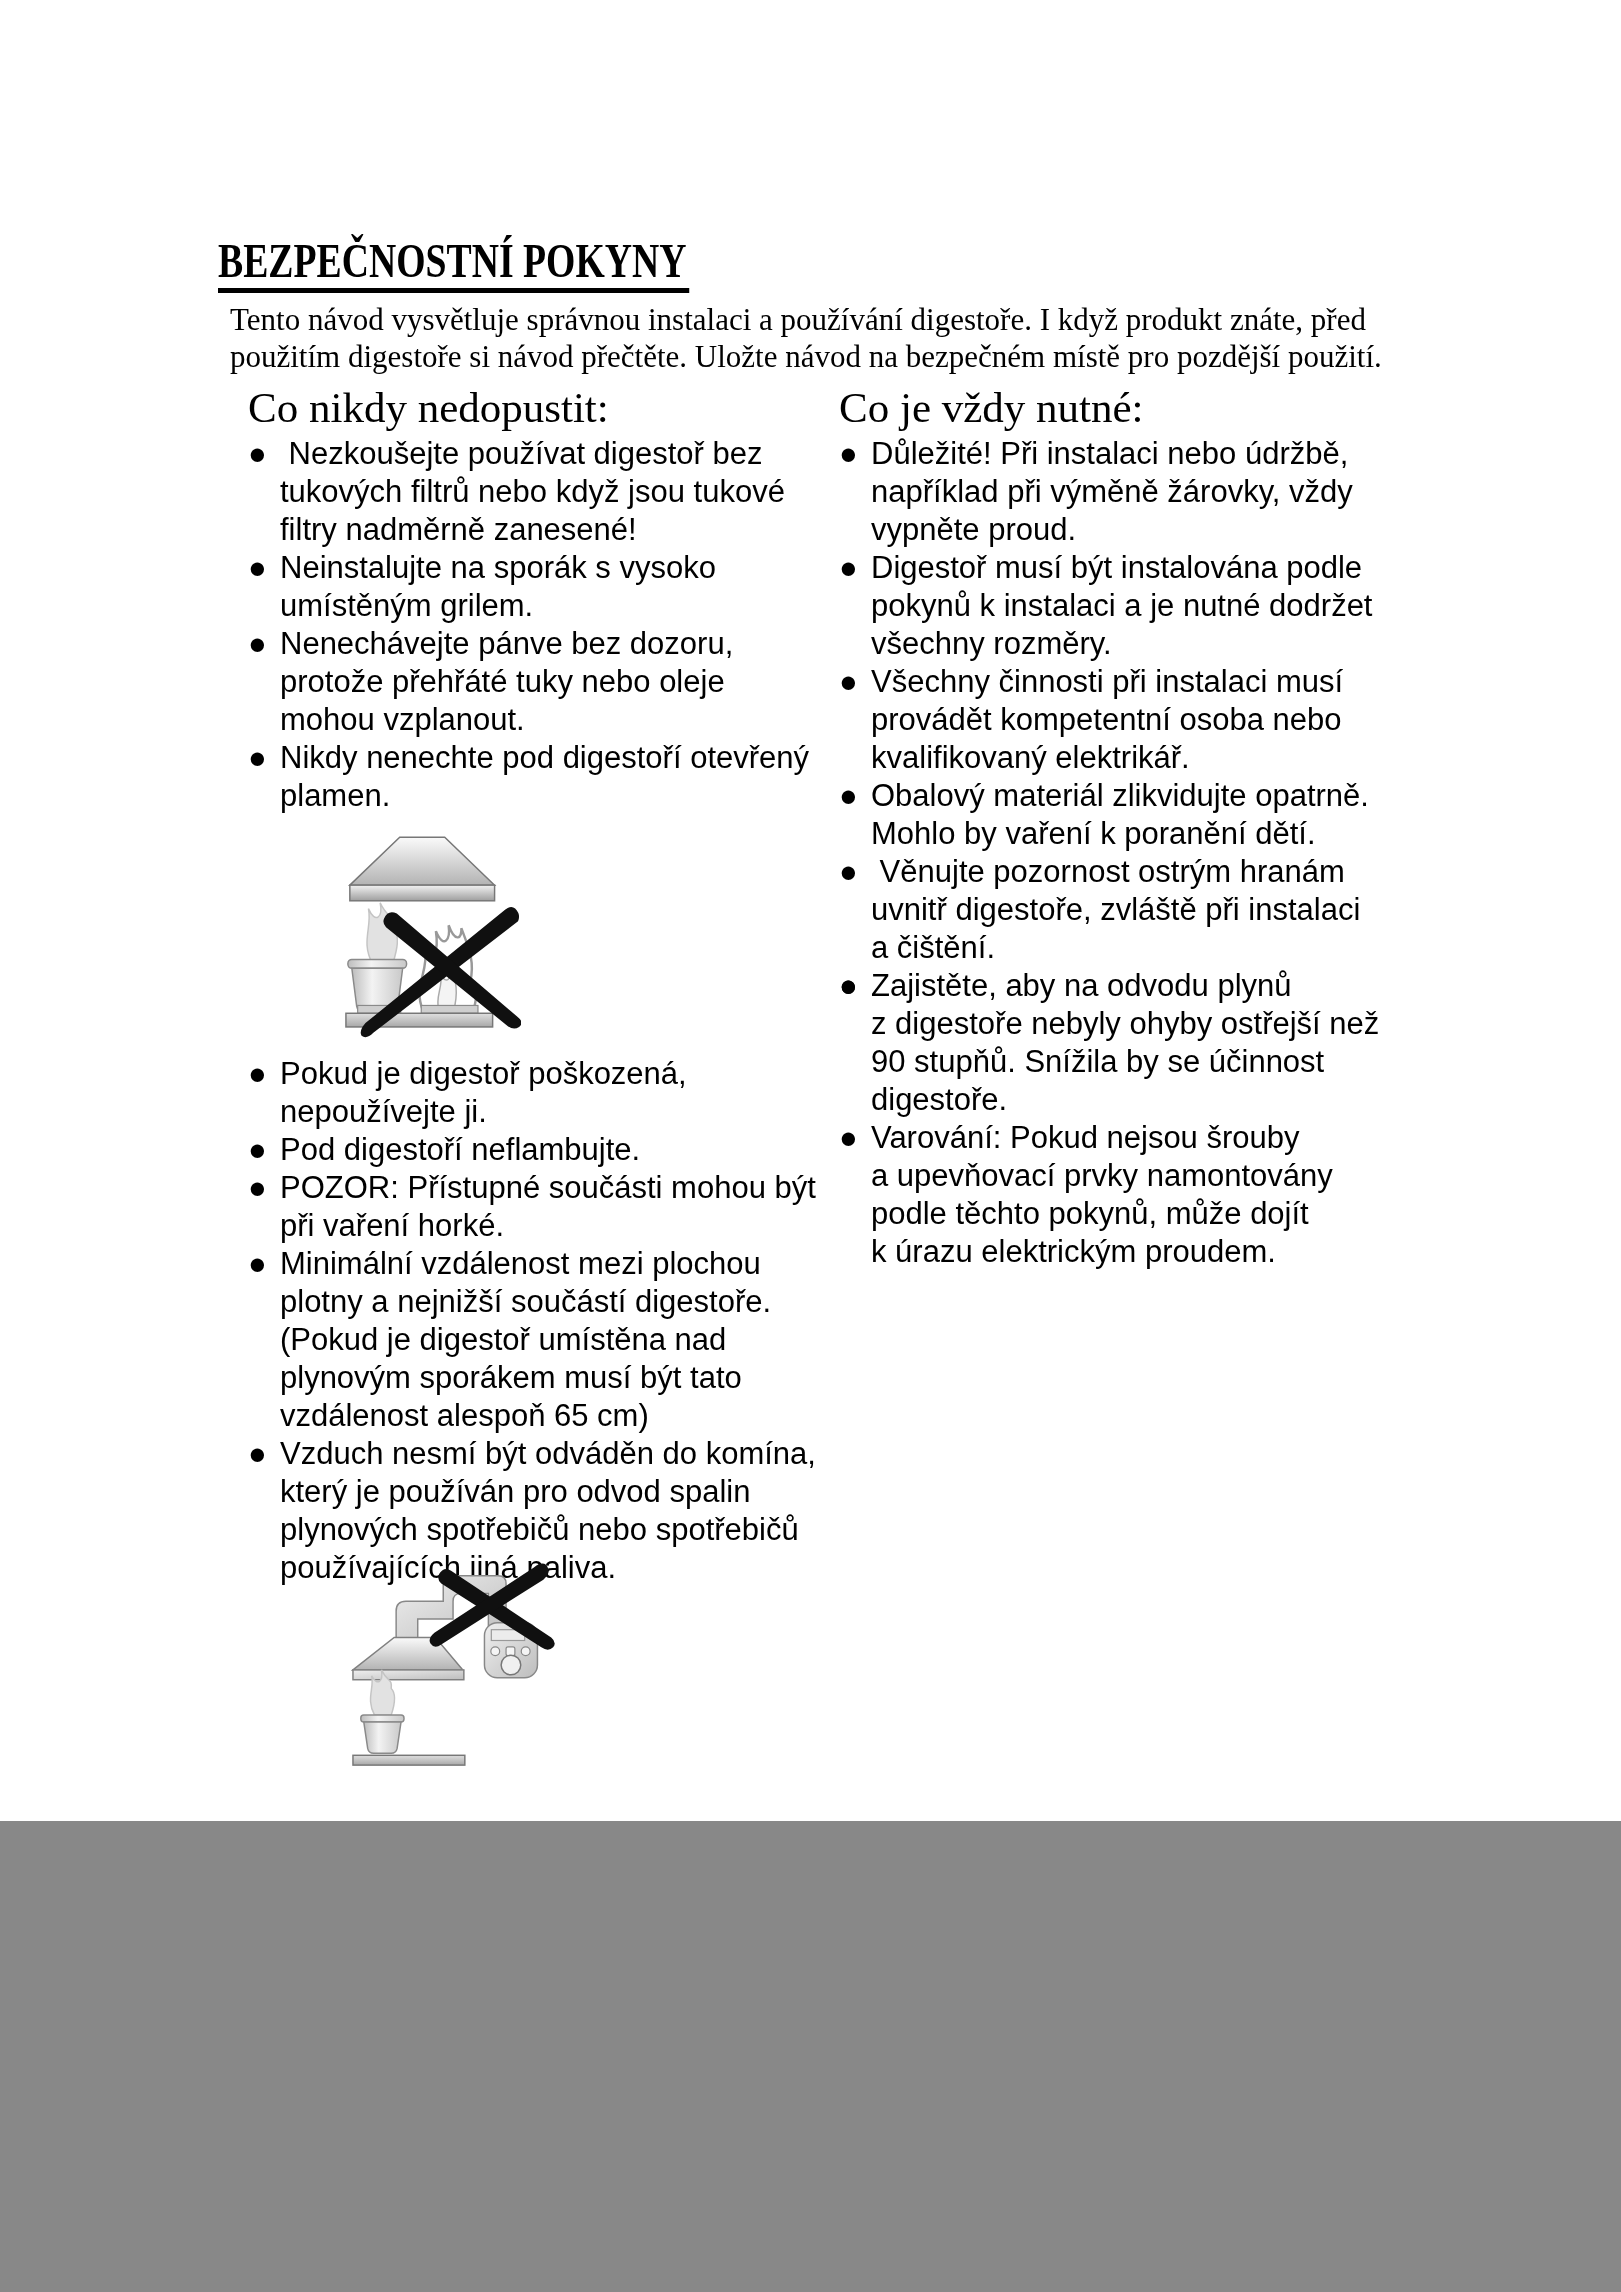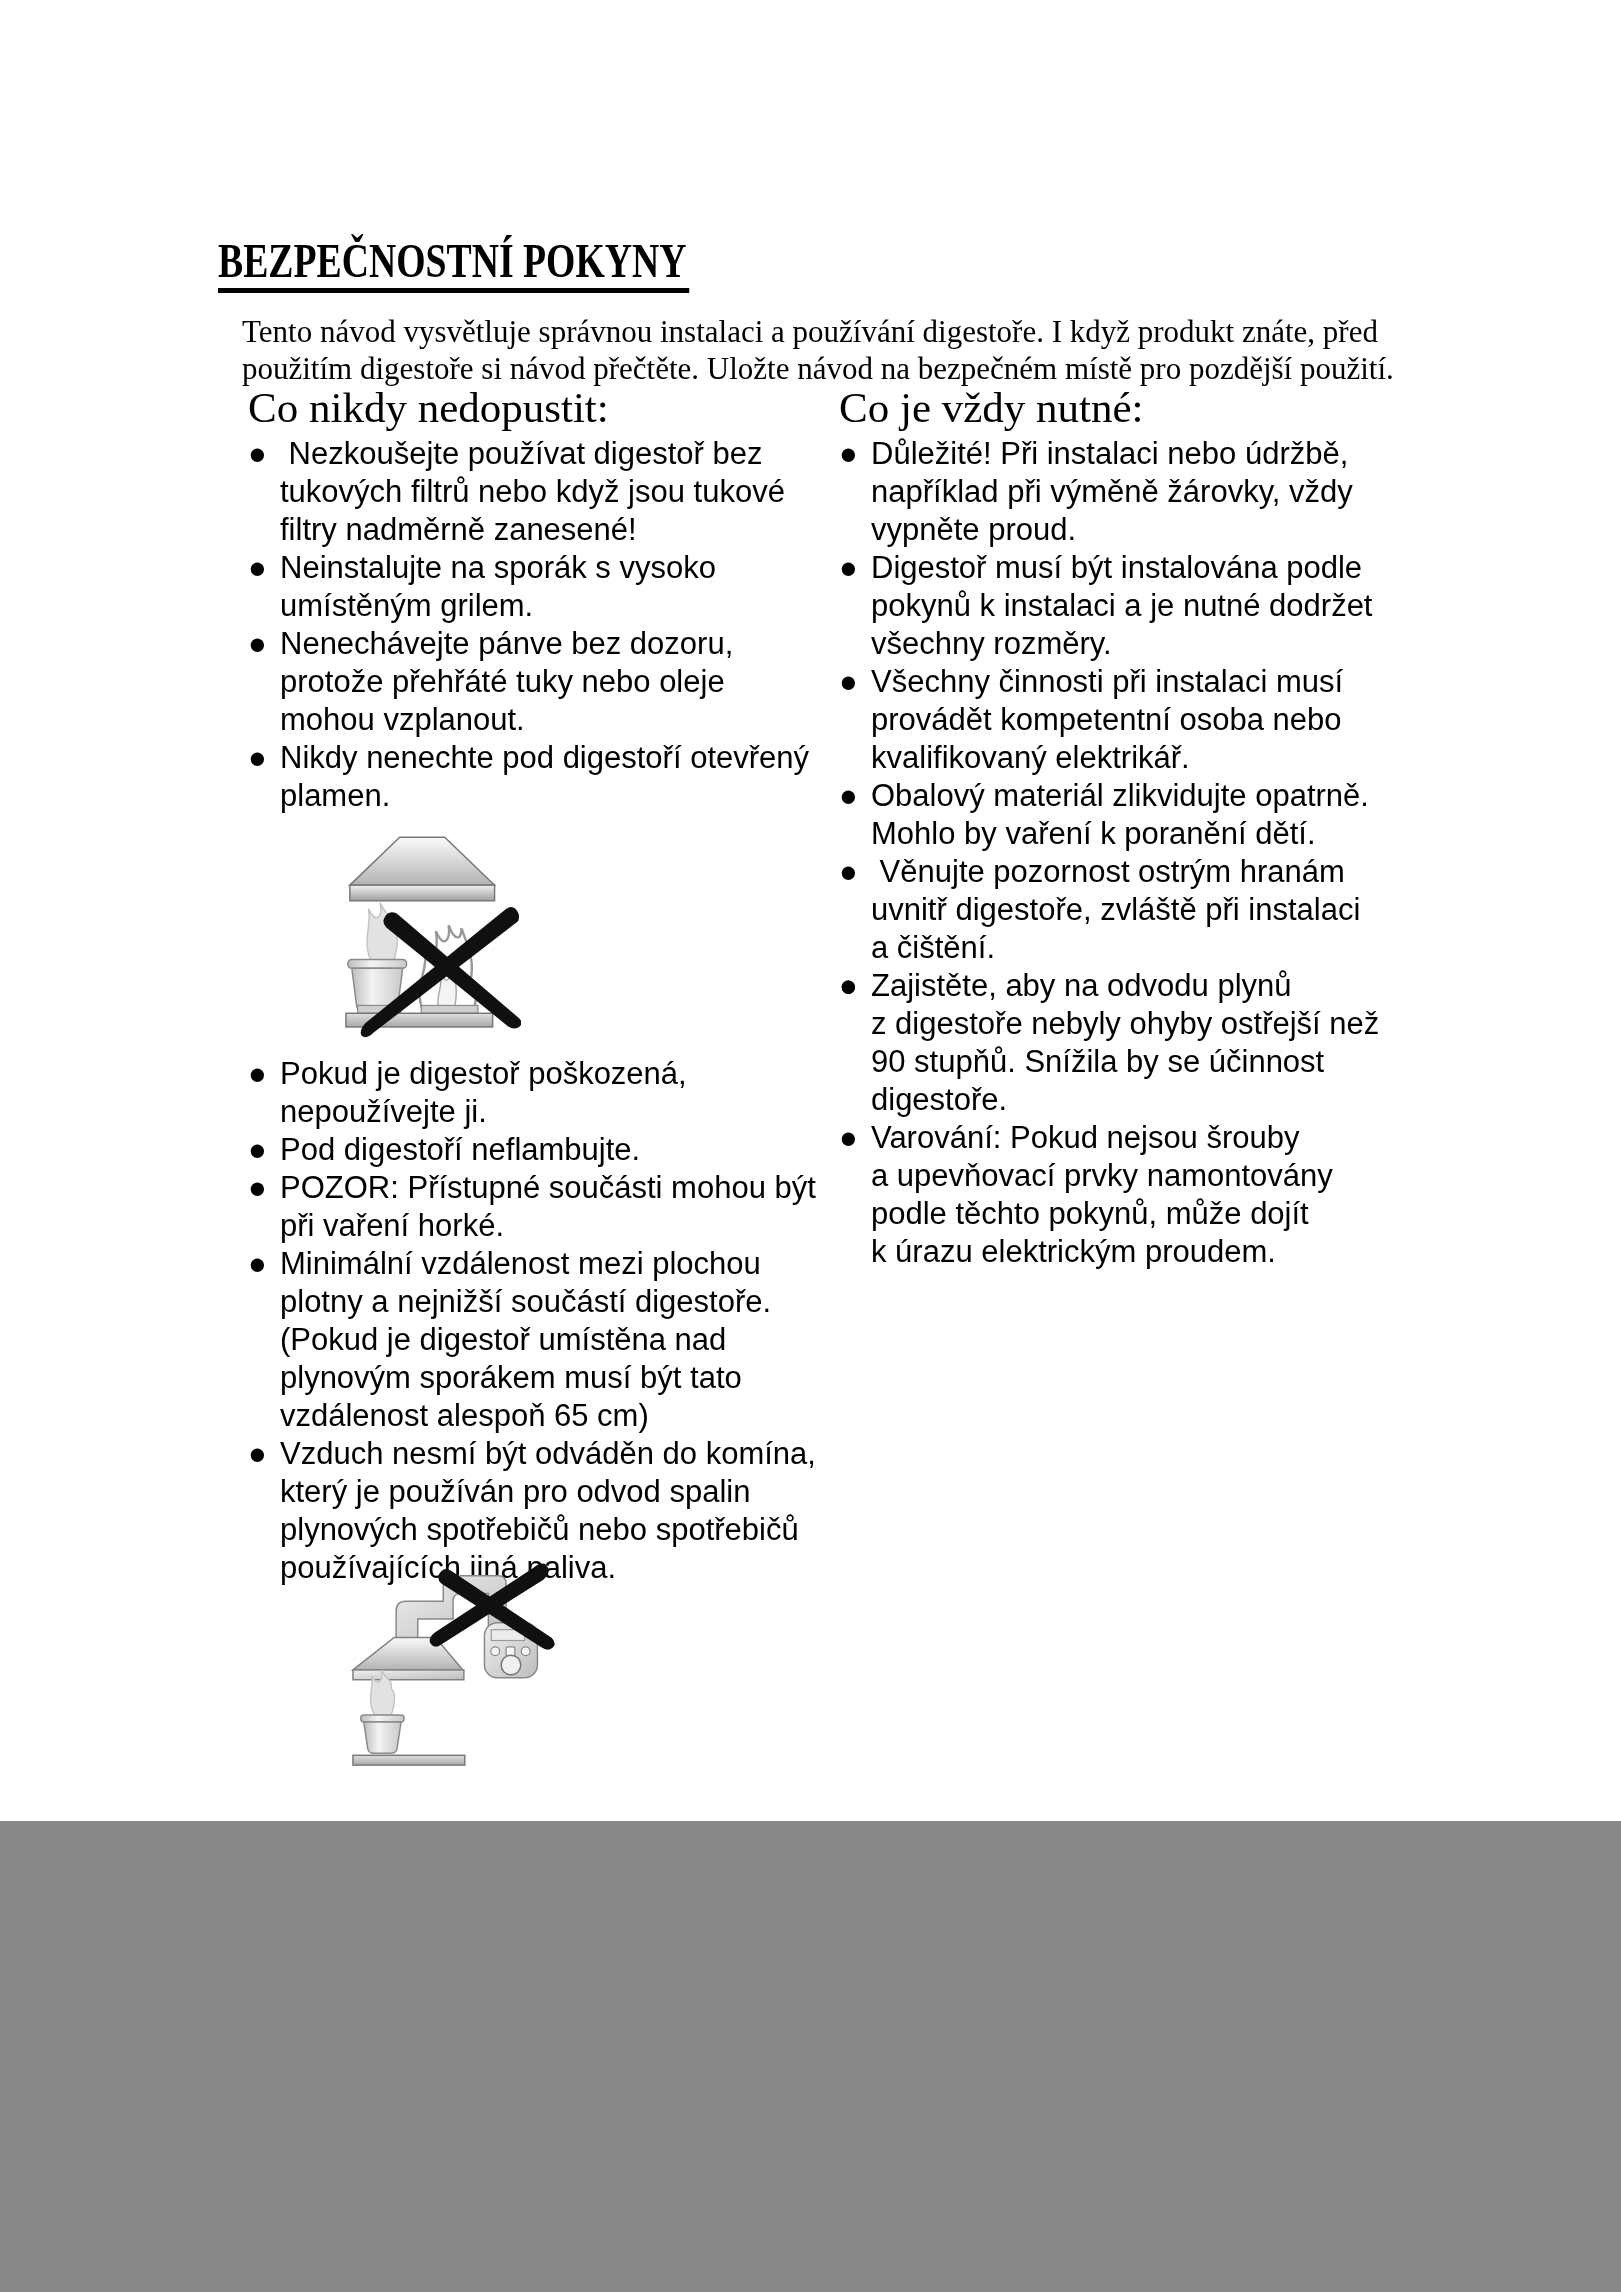--- a/index.html
+++ b/index.html
@@ -11,21 +11,21 @@
     margin:0 auto; overflow:hidden;
   }
   .title {
     position:absolute; left:218px; top:235px; margin:0;
     font-family:"Liberation Serif", serif; font-weight:bold;
     font-size:49px; line-height:51px; white-space:nowrap;
     border-bottom:5.9px solid #000; padding:0 3.9px 2px 0;
     transform:scaleX(0.77); transform-origin:0 0;
   }
   .intro {
-    position:absolute; left:226px; top:297px; margin:16px; width:1235px;
+    position:absolute; left:226px; top:297px; margin:4px; width:1235px;
     font-family:"Liberation Serif", serif; font-size:31px; line-height:37px;
     white-space:pre-line;
   }
   .col { position:absolute; top:383px; }
   .col-left  { left:223px; width:616px;margin-left:25px; }
   .col-right { left:839px; width:632px; }
   .col-heading {
     margin:0; font-family:"Liberation Serif", serif; font-weight:normal;
     font-size:43px; line-height:49px;
   }

